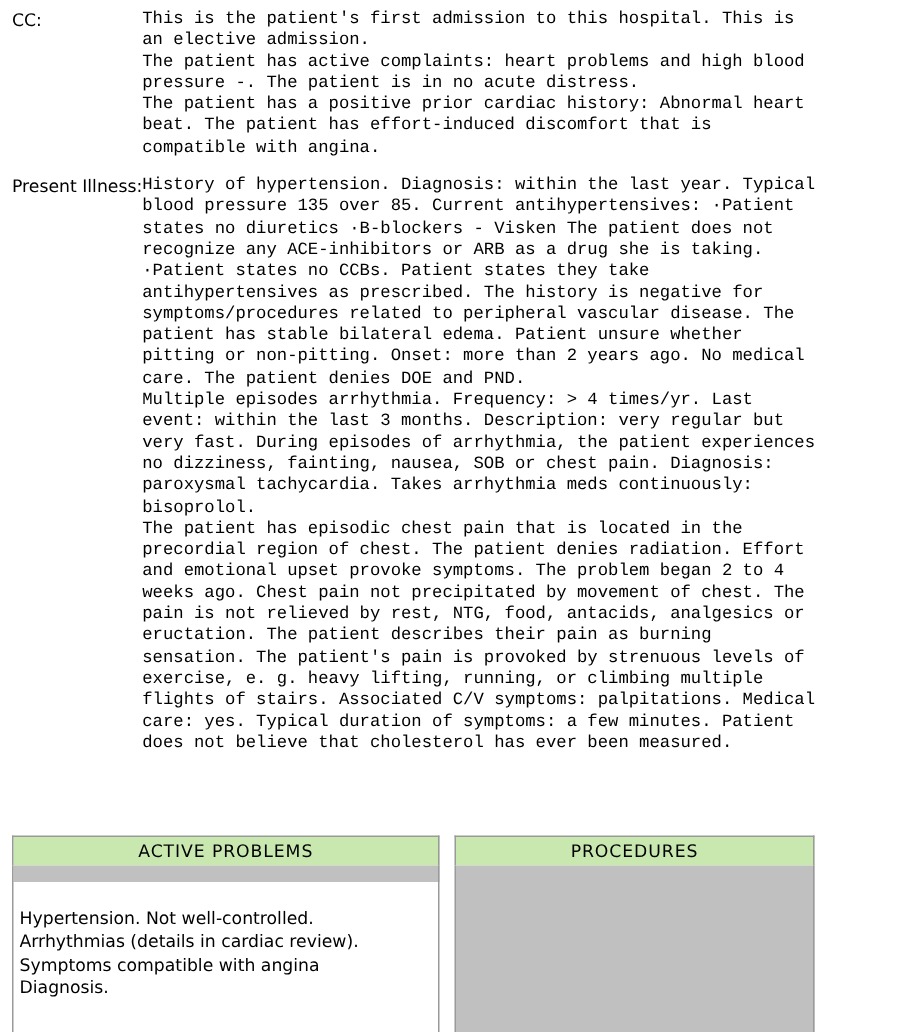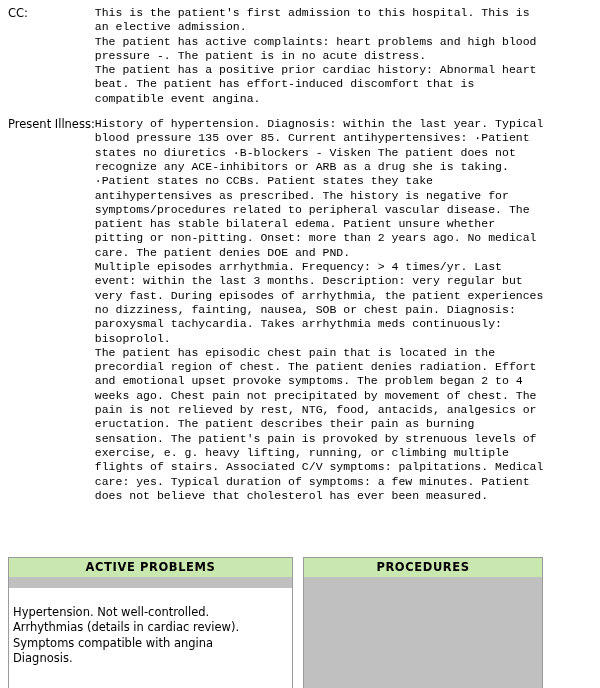--- a/index.html
+++ b/index.html
@@ -71,21 +71,21 @@
     border: 1px solid #9a9a9a;
     table-layout: fixed;
     background: #ffffff;
   }
   .data-table.left  { width: 285px; }
   .data-table.right { width: 240px; }
 
   .data-table th.col-head {
     background: #c9e8b0;
     color: #000000;
-    font-weight: bold;
+    font-weight: normal;
     font-size: 11.5px;
     letter-spacing: 0.6px;
     text-align: center;
     padding: 2px 4px 3px 4px;
     border: 0;
     line-height: 14px;
     margin-top: 48px;
   }
   .data-table td.spacer-cell {
     background: #c0c0c0;
@@ -113,21 +113,21 @@
 <div class="intro-block">
 </div>
 
 <table class="section-table">
   <tbody>
     <tr class="section-row">
       <td class="sec-label">CC:</td>
       <td class="sec-body">
         <p>This is the patient's first admission to this hospital. This is an elective admission.</p>
         <p>The patient has active complaints: heart problems and high blood pressure -. The patient is in no acute distress.</p>
-        <p>The patient has a positive prior cardiac history: Abnormal heart beat. The patient has effort-induced discomfort that is compatible event angina.</p>
+        <p>The patient has a positive prior cardiac history: Abnormal heart beat. The patient has effort-induced discomfort that is compatible with angina.</p>
       </td>
     </tr>
     <tr class="section-row">
       <td class="sec-label">Present Illness:</td>
       <td class="sec-body">
         <p>History of hypertension. Diagnosis: within the last year. Typical blood pressure 135 over 85. Current antihypertensives: ·Patient states no diuretics ·B-blockers - Visken The patient does not recognize any ACE-inhibitors or ARB as a drug she is taking. ·Patient states no CCBs. Patient states they take antihypertensives as prescribed. The history is negative for symptoms/procedures related to peripheral vascular disease. The patient has stable bilateral edema. Patient unsure whether pitting or non-pitting. Onset: more than 2 years ago. No medical care. The patient denies DOE and PND.</p>
         <p>Multiple episodes arrhythmia. Frequency: &gt; 4 times/yr. Last event: within the last 3 months. Description: very regular but very fast. During episodes of arrhythmia, the patient experiences no dizziness, fainting, nausea, SOB or chest pain. Diagnosis: paroxysmal tachycardia. Takes arrhythmia meds continuously: bisoprolol.</p>
         <p>The patient has episodic chest pain that is located in the precordial region of chest. The patient denies radiation. Effort and emotional upset provoke symptoms. The problem began 2 to 4 weeks ago. Chest pain not precipitated by movement of chest. The pain is not relieved by rest, NTG, food, antacids, analgesics or eructation. The patient describes their pain as burning sensation. The patient's pain is provoked by strenuous levels of exercise, e. g. heavy lifting, running, or climbing multiple flights of stairs. Associated C/V symptoms: palpitations. Medical care: yes. Typical duration of symptoms: a few minutes. Patient does not believe that cholesterol has ever been measured.</p>
       </td>
     </tr>

